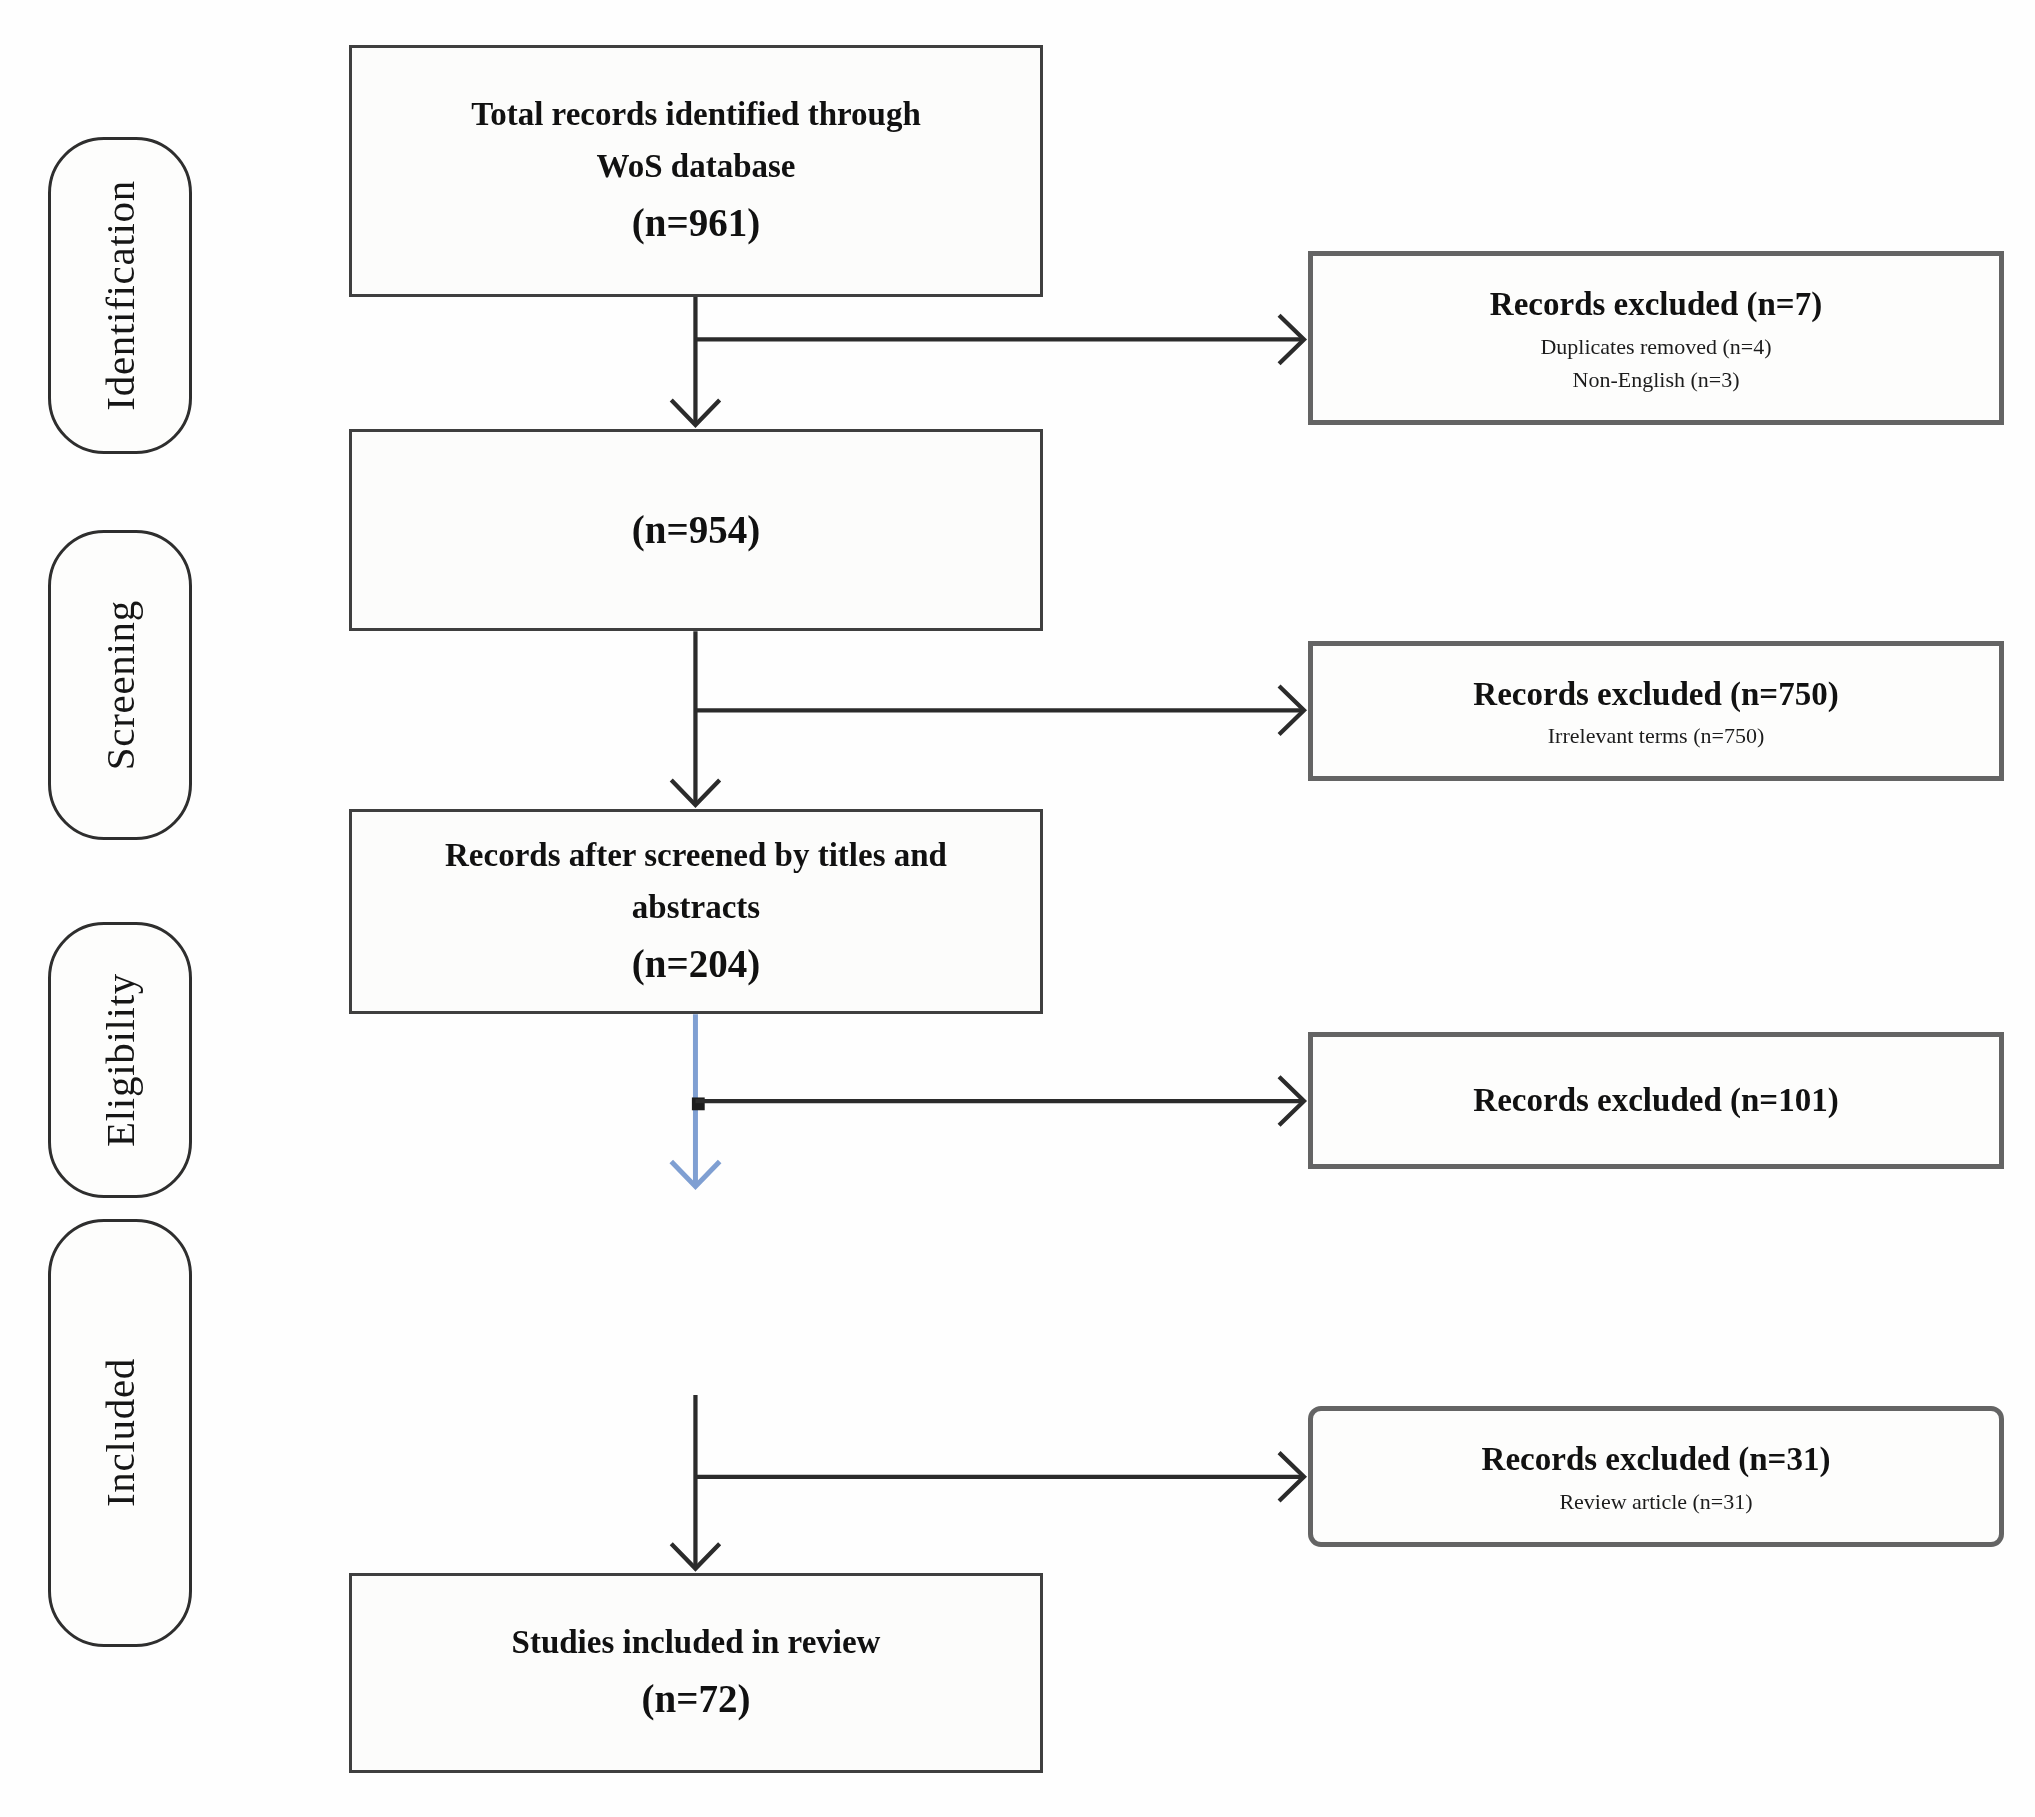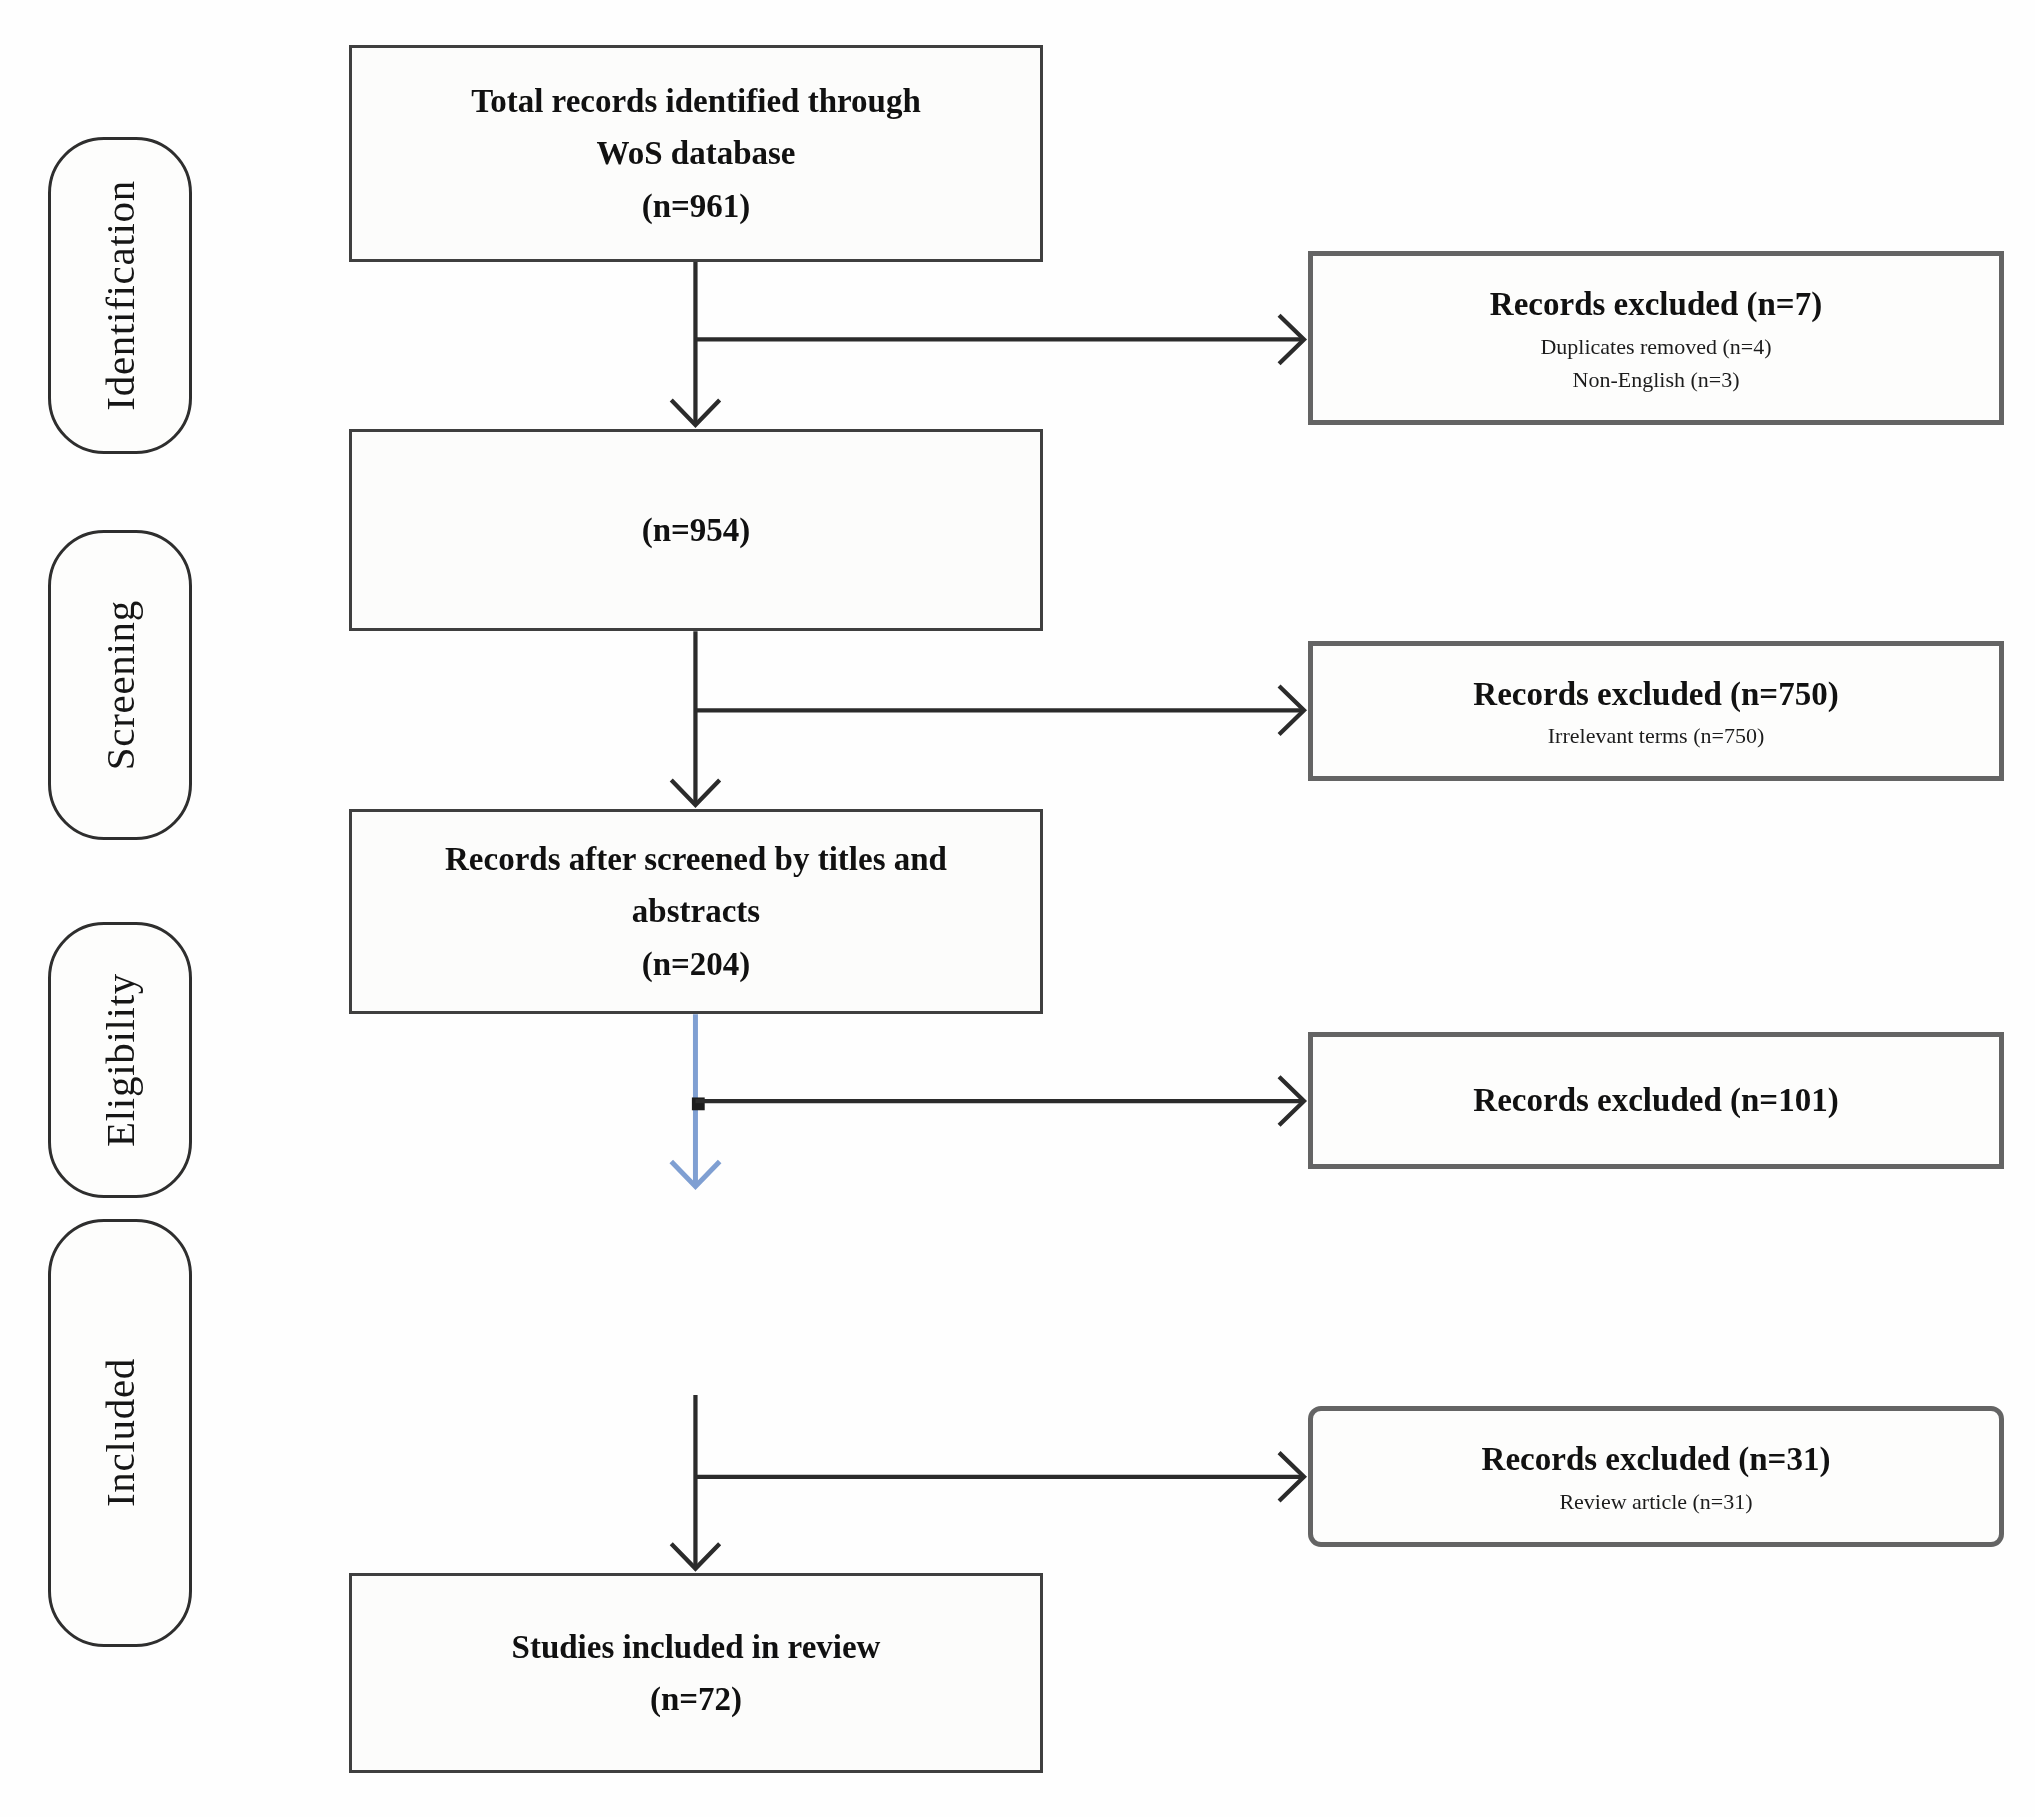--- a/index.html
+++ b/index.html
@@ -55,24 +55,24 @@
   }
   .main-box .label {
     font-weight: bold;
     font-size: 33px;
     line-height: 1.58;
     max-width: 626px;
   }
   .main-box.narrow-wrap .label { max-width: 498px; }
   .main-box .count {
     font-weight: bold;
-    font-size: 33px;
+    font-size: 39px;
     line-height: 1.58;
   }
-  .mb-1 { top: 45px;   height: 217px; }
+  .mb-1 { top: 45px;   height: 252px; }
   .mb-2 { top: 429px;  height: 202px; }
   .mb-3 { top: 809px; height: 205px; }
   .mb-4 { top: 1192px; height: 203px; }
   .mb-5 { top: 1573px; height: 200px; }
 
   
   .excl-box {
     position: absolute;
     left: 1308px;
     width: 696px;

